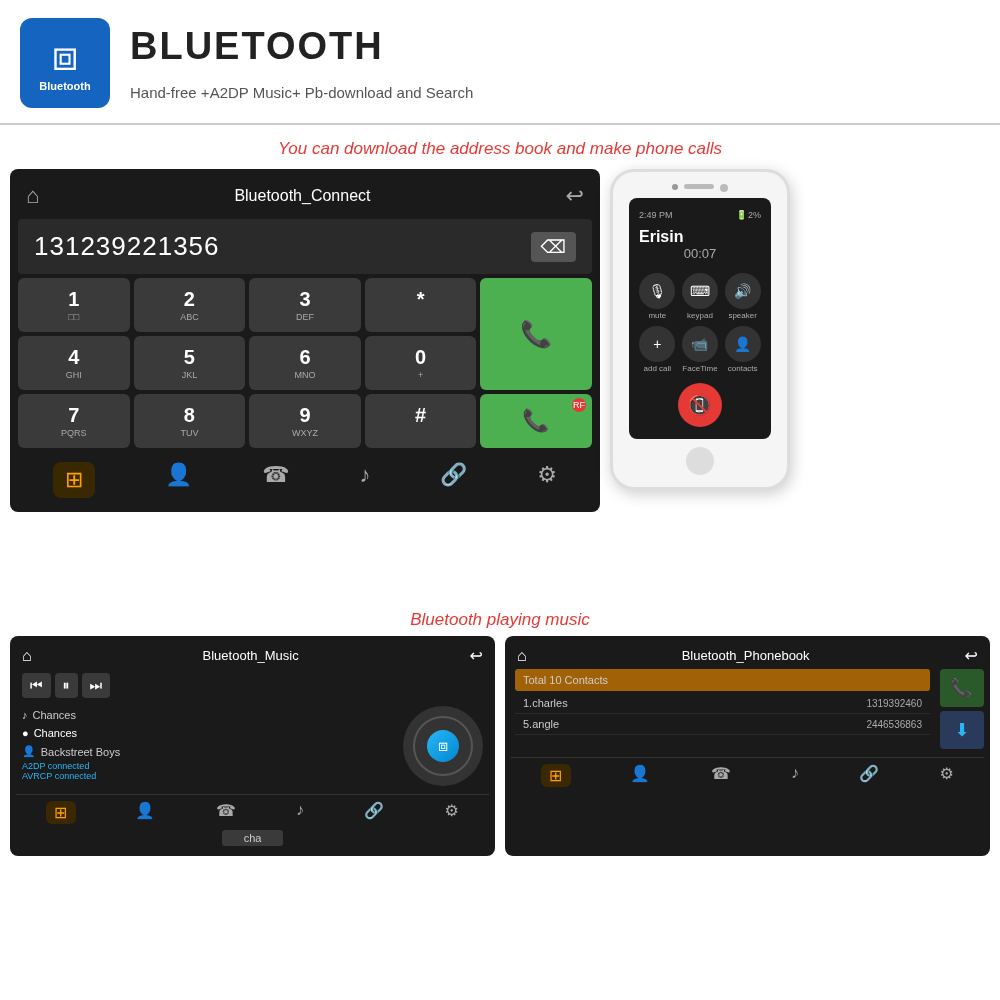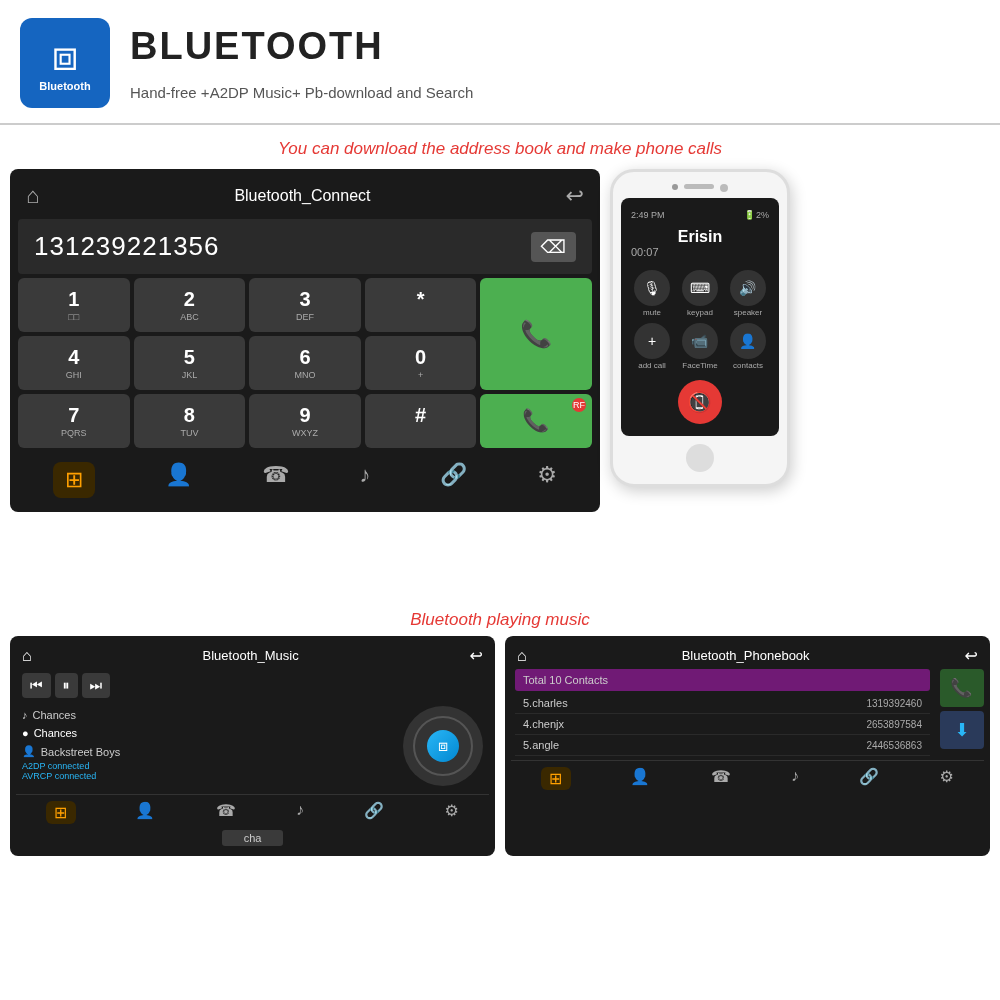--- a/index.html
+++ b/index.html
@@ -201,21 +201,21 @@
     
     .phone-mockup {
       width: 180px;
       flex-shrink: 0;
       position: relative;
     }
     .phone-frame {
       background: #f5f5f5;
       border-radius: 24px;
       border: 3px solid #ddd;
-      padding: 12px 8px;
+      padding: 12px 16px;
       box-shadow: 2px 4px 15px rgba(0,0,0,0.2);
     }
     .phone-speaker-top {
       display: flex;
       justify-content: center;
       gap: 6px;
       margin-bottom: 6px;
     }
     .phone-dot {
       width: 8px;
@@ -236,29 +236,29 @@
       min-height: 200px;
     }
     .call-status-bar {
       display: flex;
       justify-content: space-between;
       color: #aaa;
       font-size: 9px;
       margin-bottom: 8px;
     }
     .caller-name {
-      text-align: center;
+      text-align: left;
       color: white;
       font-size: 16px;
       font-weight: bold;
     }
     .call-duration {
-      text-align: left;
+      text-align: center;
       color: #aaa;
-      font-size: 11px;
+      font-size: 13px;
       margin-bottom: 12px;
     }
     .call-actions-grid {
       display: grid;
       grid-template-columns: repeat(3, 1fr);
       gap: 6px;
       margin-bottom: 10px;
     }
     .call-action-btn {
       background: #333;
@@ -396,21 +396,21 @@
       height: 60px;
       border: 2px solid #555;
       border-radius: 50%;
     }
 
     
     .phonebook-content {
       padding: 0 4px;
     }
     .phonebook-header-row {
-      background: #701a75;
+      background: #a16207;
       padding: 5px 8px;
       color: #ccc;
       font-size: 11px;
       border-radius: 3px;
       margin-bottom: 2px;
     }
     .contact-row {
       display: flex;
       justify-content: space-between;
       align-items: center;
@@ -670,26 +670,22 @@
       <span class="home-icon">⌂</span>
       <span class="screen-title">Bluetooth_Phonebook</span>
       <span class="back-icon">↩</span>
     </div>
 
     <div style="display:flex; gap:6px;">
       <div style="flex:1;">
         <div class="phonebook-content">
           <div class="phonebook-header-row">Total 10 Contacts</div>
           <div class="contact-row">
-            <span>5.charles</span>
+            <span>1.charles</span>
             <span class="num">1319392460</span>
-          </div>
-          <div class="contact-row">
-            <span>4.chenjx</span>
-            <span class="num">2653897584</span>
           </div>
           <div class="contact-row">
             <span>5.angle</span>
             <span class="num">2446536863</span>
           </div>
         </div>
       </div>
       <div style="display:flex; flex-direction:column; width:44px;">
         <div class="side-btn">📞</div>
         <div class="side-btn download">⬇</div>

